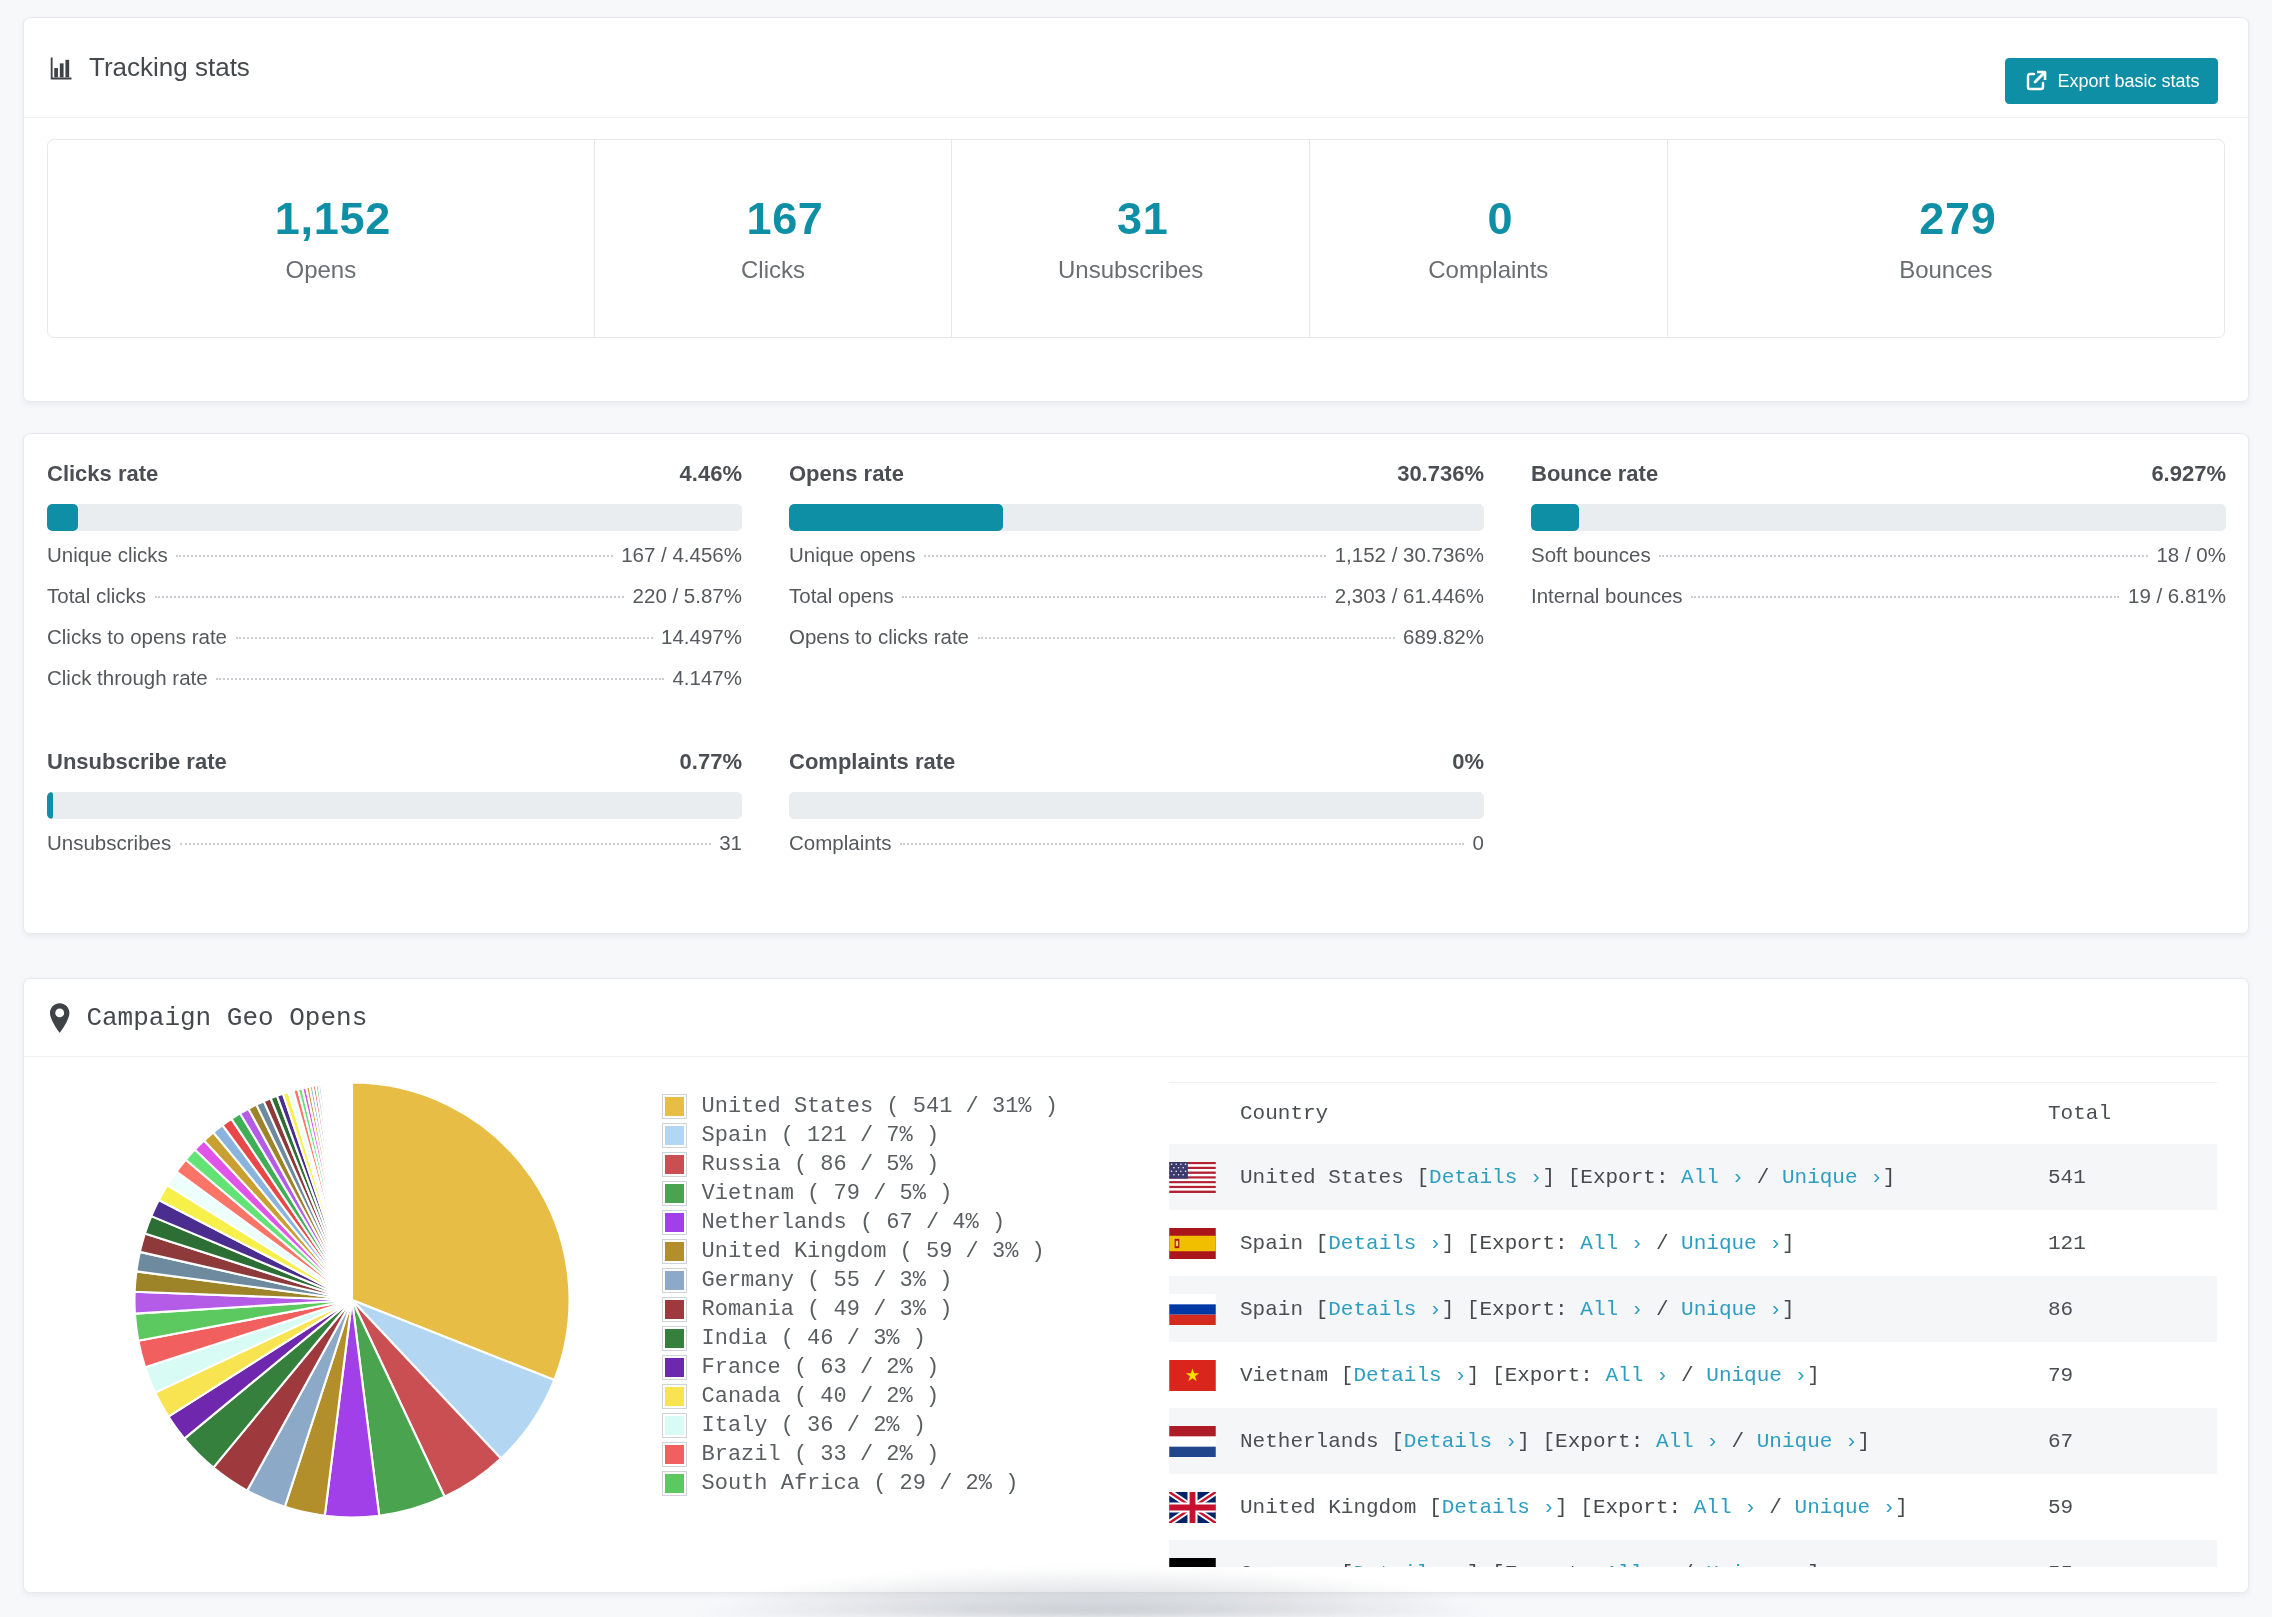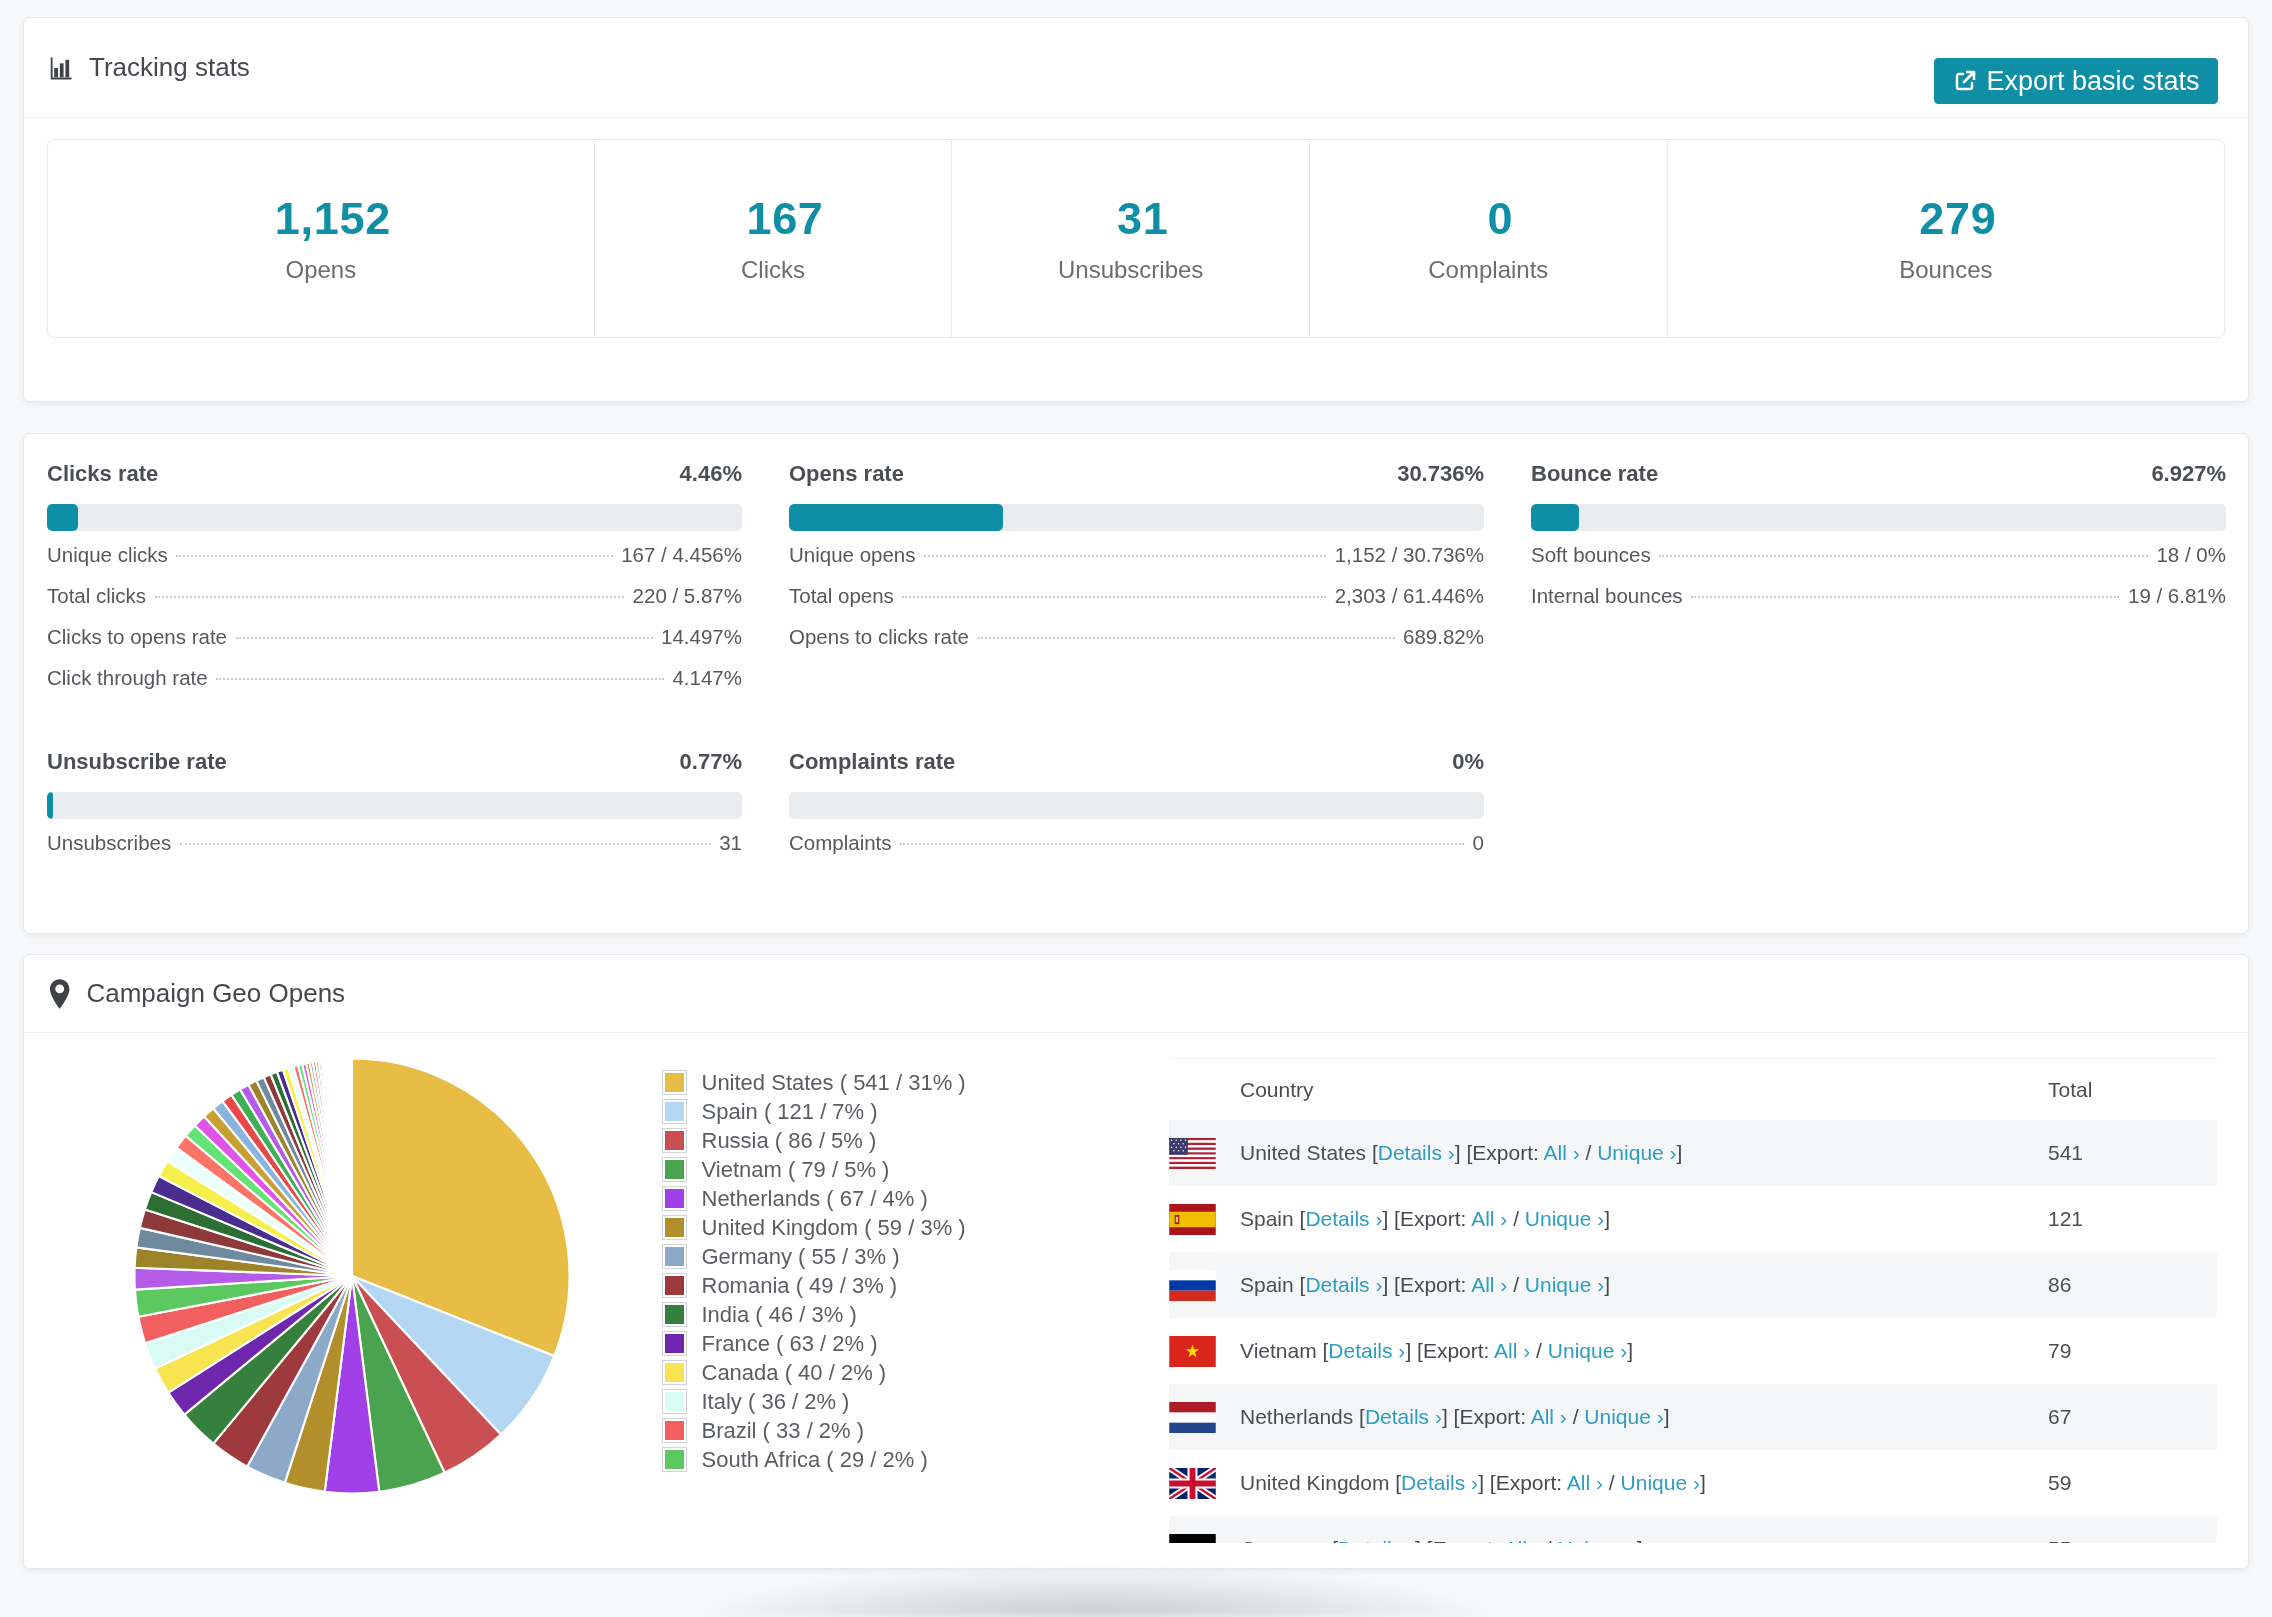--- a/index.html
+++ b/index.html
@@ -13,37 +13,37 @@
   }
   .card {
     position:absolute; left:23px; width:2226px;
     background:#ffffff;
     border:0.7px solid #e7e9ed;
     border-radius:7px;
     box-shadow:0 2.8px 5.6px rgba(70,80,100,0.07);
   }
   #card-tracking { top:17px;  height:385px; }
   #card-rates    { top:433px; height:501px; }
-  #card-geo      { top:954px; height:615px; overflow:hidden; }
+  #card-geo      { top:978px; height:615px; overflow:hidden;font-family:Liberation Mono, monospace; }
 
   .card-head {
     height:100px; padding:0 23px;
     display:flex; align-items:center;
     border-bottom:0.7px solid #eef0f2;
     font-size:26px; color:#45494d;
   }
   .card-head .head-icon { margin-right:14px; display:flex; align-items:center; }
 
   
   .export-btn {
     position:absolute; top:40px; right:30px;
     height:46px; padding:0 18.4px;
     background:#0f8fa6; color:#ffffff;
     border:none; border-radius:4.2px;
-    font-size:27px; font-family:"Liberation Sans", sans-serif;
+    font-size:18px; font-family:"Liberation Sans", sans-serif;
     display:flex; align-items:center; gap:10px; cursor:pointer;
   }
   #stats-row {
     position:absolute; left:23px; right:23px; top:121px; height:199px;
     border:0.7px solid #e6e8ec; border-radius:7px;
     display:flex; align-items:stretch; background:#fff;
   }
   .stat-cell {
     display:flex; flex-direction:column; justify-content:center; align-items:center;
     border-right:0.7px solid #e6e8ec; gap:11.3px;

